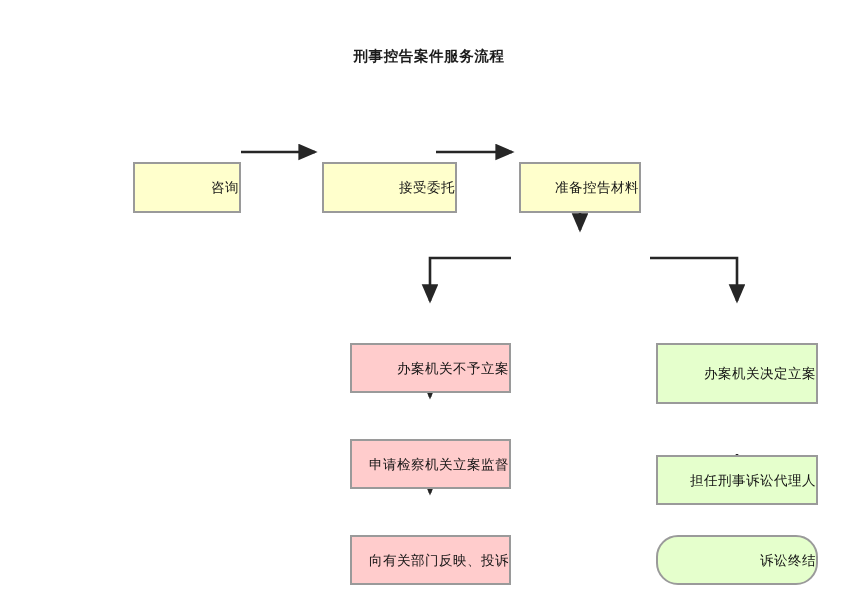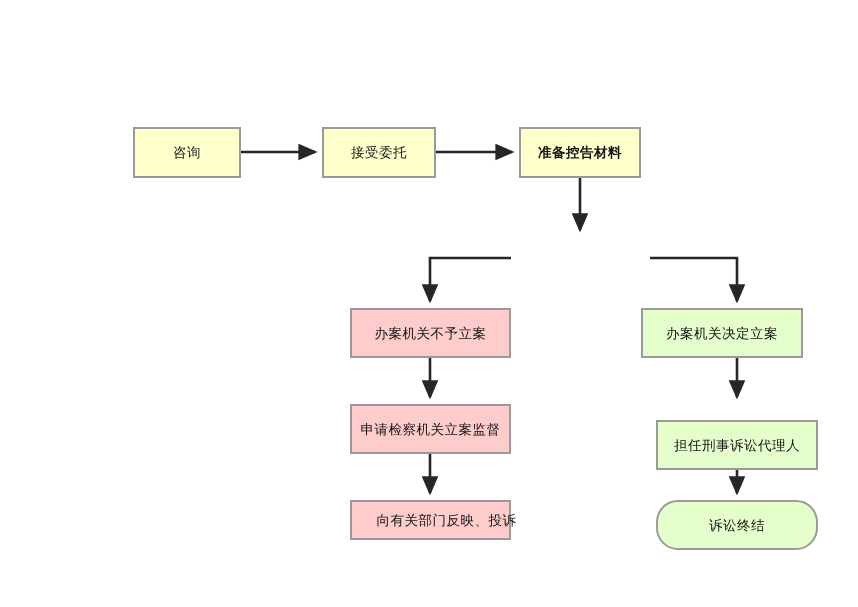--- a/index.html
+++ b/index.html
@@ -40,40 +40,42 @@
     color: #1b1b1b;
     letter-spacing: 0.6px;
     white-space: nowrap;
   }
   .node {
     position: absolute;
     box-sizing: border-box;
     border: 2px solid #9a9a9a;
     display: flex;
     align-items: center;
-    justify-content: center;
+    justify-content: flex-end;
     font-size: 13.5px;
     color: #141414;
     letter-spacing: 0.5px;
     line-height: 1.2;
     white-space: nowrap;
+    margin-top: 35px;
   }
   .node.start   { background: #ffffcc; }
   .node.neutral { background: #ffffcc; }
   .node.reject  { background: #ffcccc; }
   .node.accept  { background: #e5ffcc; }
   .node-label {
     pointer-events: none;
   }
 </style>
 </head>
 <body style="background: rgb(255, 255, 255);">
 
 <div id="flow-canvas">
 
+  <div class="chart-title">刑事控告案件服务流程</div>
 
   <svg id="flow-svg" viewBox="0 0 858 607" xmlns="http://www.w3.org/2000/svg">
     <defs>
       <marker id="arrowhead" markerWidth="8" markerHeight="8" refX="6.4" refY="3.2" orient="auto" markerUnits="strokeWidth">
         <path d="M0,0 L7.4,3.2 L0,6.4 Z" fill="#262626"></path>
       </marker>
     </defs>
 
     <g>
       <path d="M241,152 L315,152" stroke="#262626" stroke-width="2.6" fill="none" marker-end="url(#arrowhead)"></path>
@@ -109,42 +111,42 @@
 
     <g>
       <path d="M737,454 L737,493" stroke="#262626" stroke-width="2.6" fill="none" marker-end="url(#arrowhead)"></path>
     </g>
   </svg>
 
   <div class="node start" id="node-consult" style="left: 133px; top: 127px; width: 108px; height: 51px;">
     <span class="node-label">咨询</span>
   </div>
 
-  <div class="node neutral" id="node-accept-entrust" style="left: 322px; top: 127px; width: 114px; height: 51px;">
+  <div class="node neutral" id="node-accept-entrust" style="left: 322px; top: 127px; width: 135px; height: 51px;">
     <span class="node-label">接受委托</span>
   </div>
 
-  <div class="node neutral" id="node-prepare-materials" style="left: 519px; top: 127px; width: 122px; height: 51px; font-weight: bold;">
+  <div class="node neutral" id="node-prepare-materials" style="left: 519px; top: 127px; width: 122px; height: 51px;">
     <span class="node-label">准备控告材料</span>
   </div>
 
 
   <div class="node reject" id="node-supervision-request" style="left: 350px; top: 404px; width: 161px; height: 50px;">
     <span class="node-label">申请检察机关立案监督</span>
   </div>
 
   <div class="node reject" id="node-no-case-filed" style="left: 350px; top: 308px; width: 161px; height: 50px;">
     <span class="node-label">办案机关不予立案</span>
   </div>
 
-  <div class="node reject" id="node-report-complaint" style="left: 350px; top: 500px; width: 161px; height: 40px; padding-left: 32px;">
+  <div class="node reject" id="node-report-complaint" style="left: 350px; top: 500px; width: 161px; height: 50px; padding-left: 32px;">
     <span class="node-label">向有关部门反映、投诉</span>
   </div>
 
-  <div class="node accept" id="node-case-filed" style="left: 641px; top: 308px; width: 162px; height: 50px;">
+  <div class="node accept" id="node-case-filed" style="left: 656px; top: 308px; width: 162px; height: 61px;">
     <span class="node-label">办案机关决定立案</span>
   </div>
 
   <div class="node accept" id="node-litigation-agent" style="left: 656px; top: 420px; width: 162px; height: 50px;">
     <span class="node-label">担任刑事诉讼代理人</span>
   </div>
 
   <div class="node accept" id="node-litigation-end" style="left: 656px; top: 500px; width: 162px; height: 50px; border-radius: 22px;">
     <span class="node-label">诉讼终结</span>
   </div>

